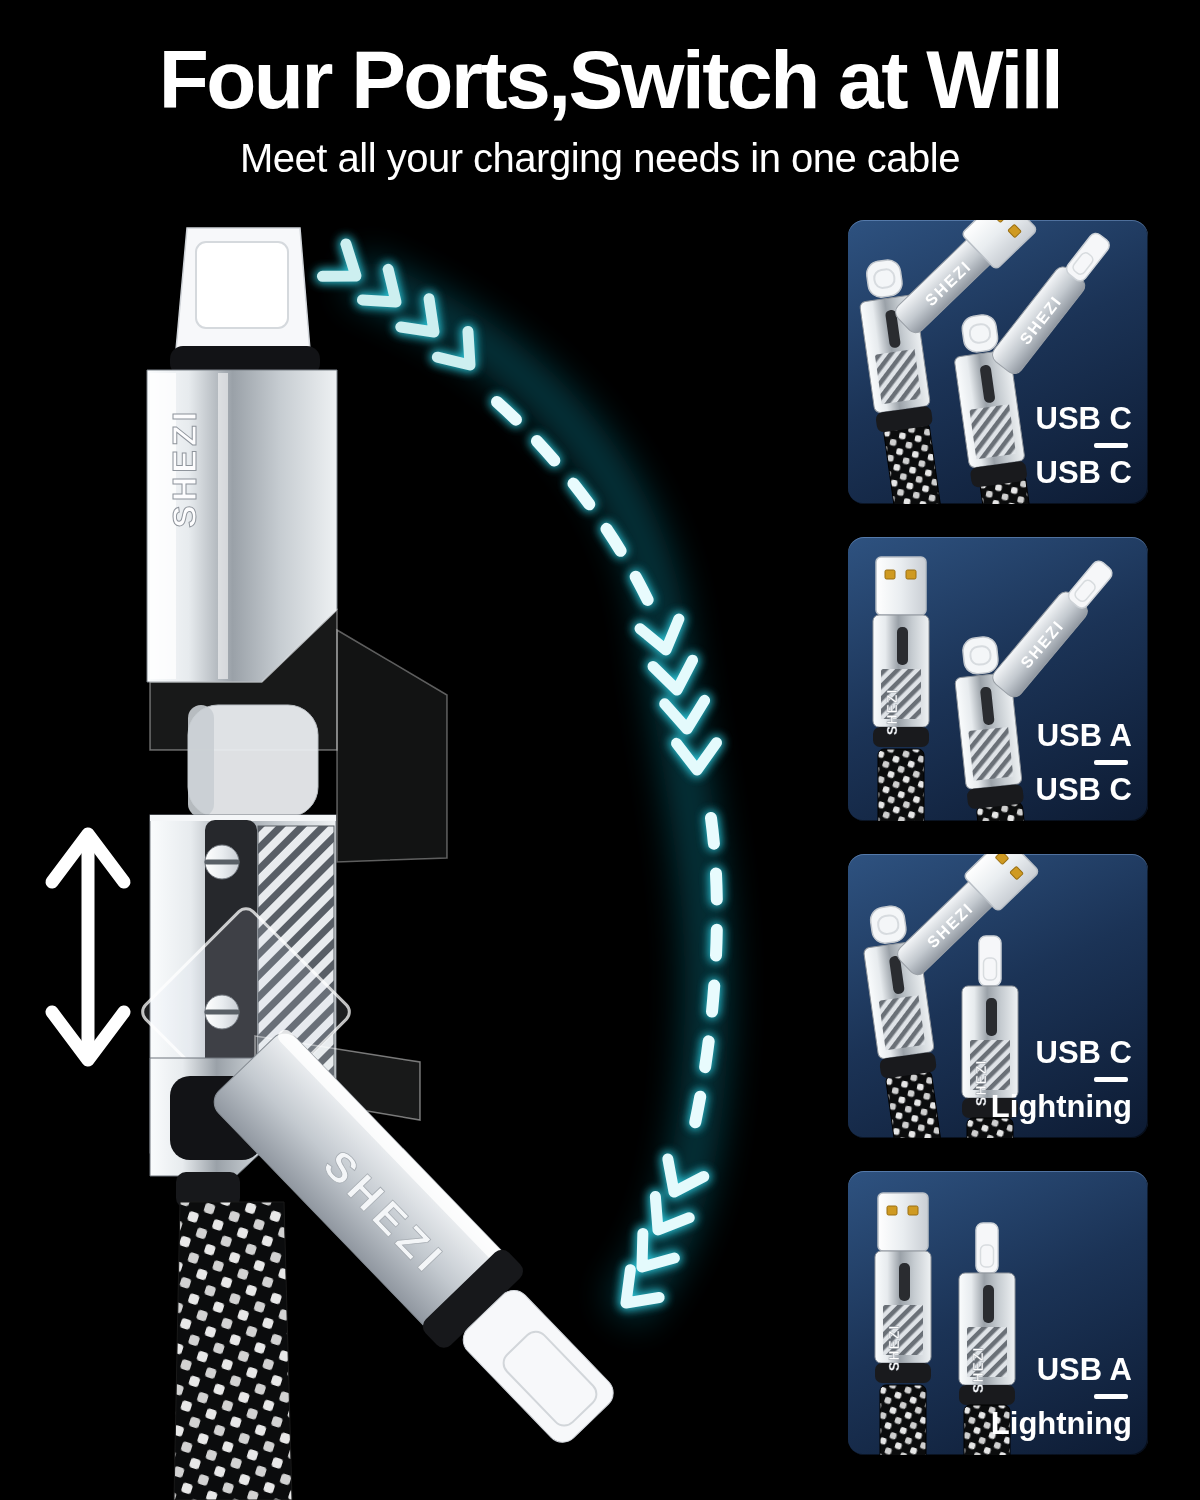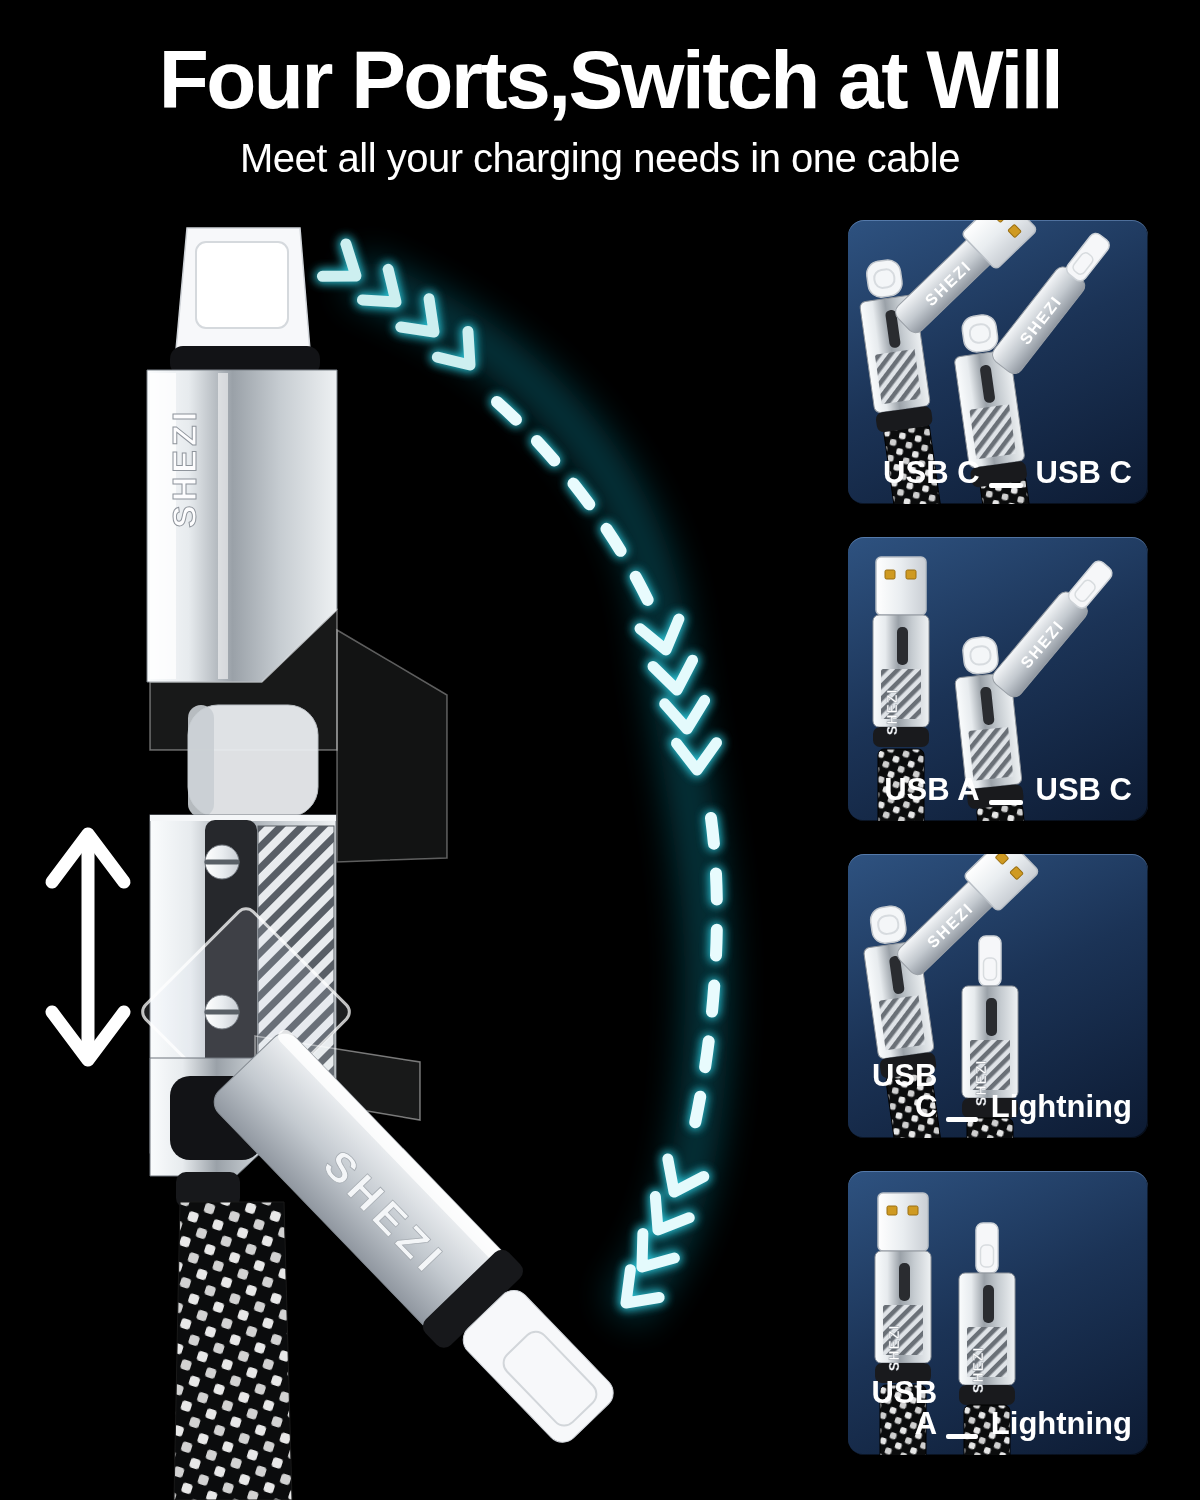--- a/index.html
+++ b/index.html
@@ -10,21 +10,21 @@
          color:#fff;font-size:82px;font-weight:700;letter-spacing:-2.5px;line-height:1.08;}
   .subtitle{position:absolute;top:136px;left:0;width:1200px;text-align:center;margin:0;
          color:#fff;font-size:40px;font-weight:400;letter-spacing:-0.5px;}
   .hero-svg{position:absolute;left:0;top:190px;}
   .cards{position:absolute;left:848px;top:220px;width:300px;display:flex;
          flex-direction:column;gap:33px;}
   .card{position:relative;width:300px;height:284px;border-radius:16px;overflow:hidden;
         background:linear-gradient(155deg,#2e5280 0%,#1b3356 48%,#0d1b33 100%);
         box-shadow:inset 0 1px 0 rgba(160,200,255,.35), inset -1px -1px 0 rgba(0,0,0,.5);}
   .card .art{position:absolute;left:0;top:0;}
-  .labels{position:absolute;right:16px;bottom:16px;display:flex;flex-direction:row;
+  .labels{position:absolute;right:16px;bottom:16px;display:flex;flex-direction:column;
           align-items:flex-end;gap:9px;color:#fff;font-weight:700;font-size:31px;
           line-height:1;text-align:right;}
   .divider-line{width:34px;height:5px;background:#fff;border-radius:2px;margin-right:4px;}
 </style>
 </head>
 <body>
 
 <div class="stage">
 
   <h1 class="title">Four Ports,Switch at Will</h1>

